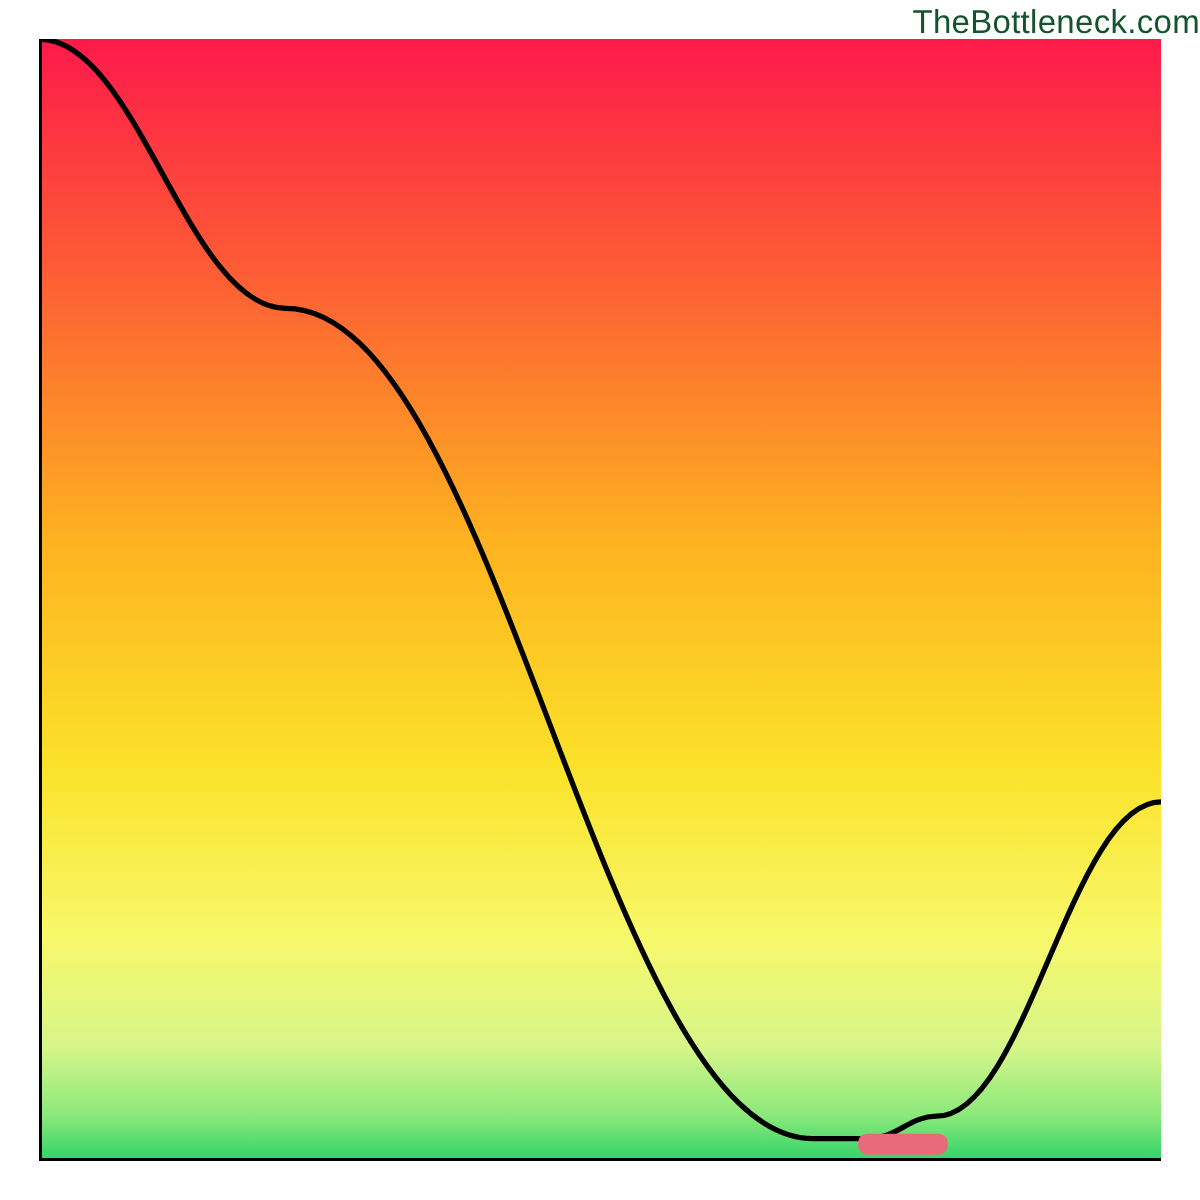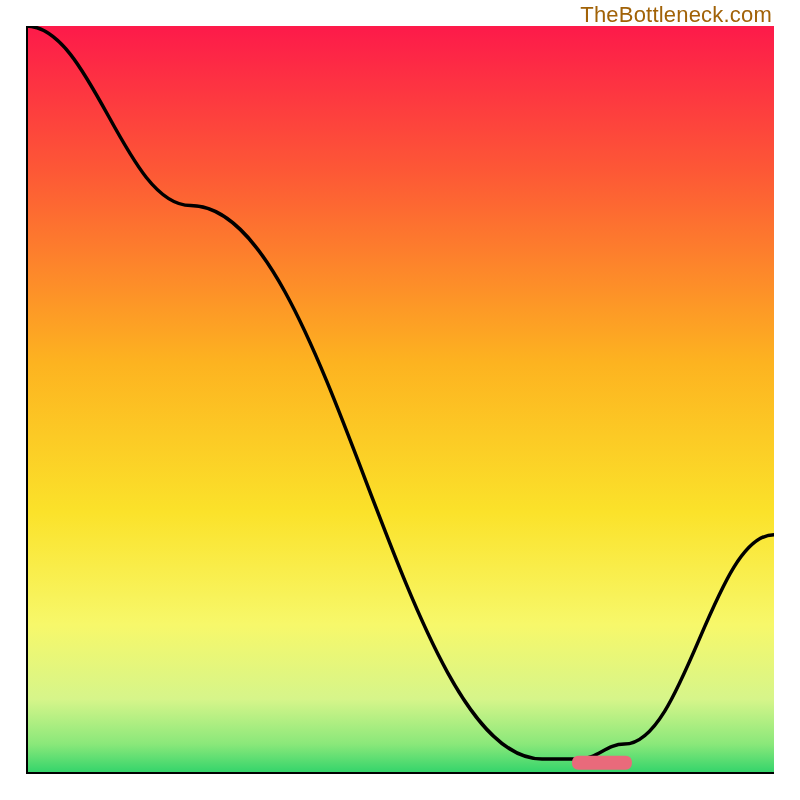--- a/index.html
+++ b/index.html
@@ -6,22 +6,22 @@
     margin: 0;
     padding: 0;
     width: 800px;
     height: 800px;
     background: #ffffff;
     font-family: Arial, Helvetica, sans-serif;
   }
   .watermark {
     position: absolute;
     top: 2px;
-    right: 28px;
-    color: #a16207;
+    right: 0;
+    color: #14532d;
     font-size: 22px;
     font-weight: 500;
     letter-spacing: 0.2px;
   }
   .plot {
     position: absolute;
     left: 26px;
     top: 26px;
     width: 748px;
     height: 748px;

